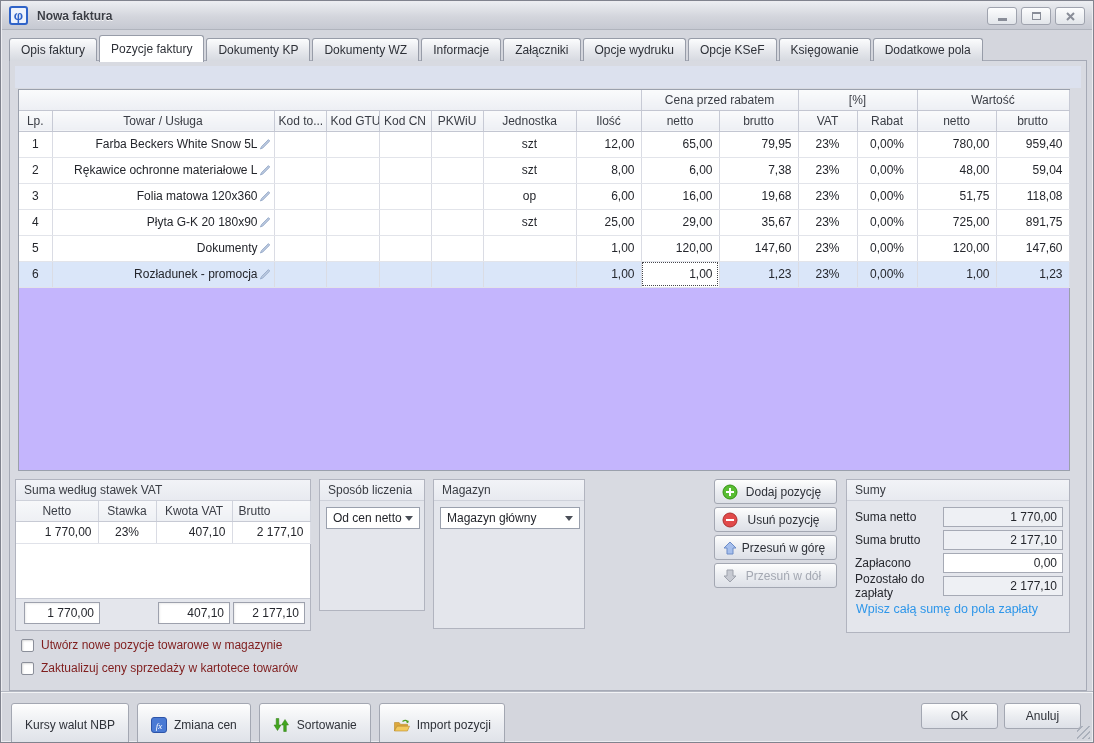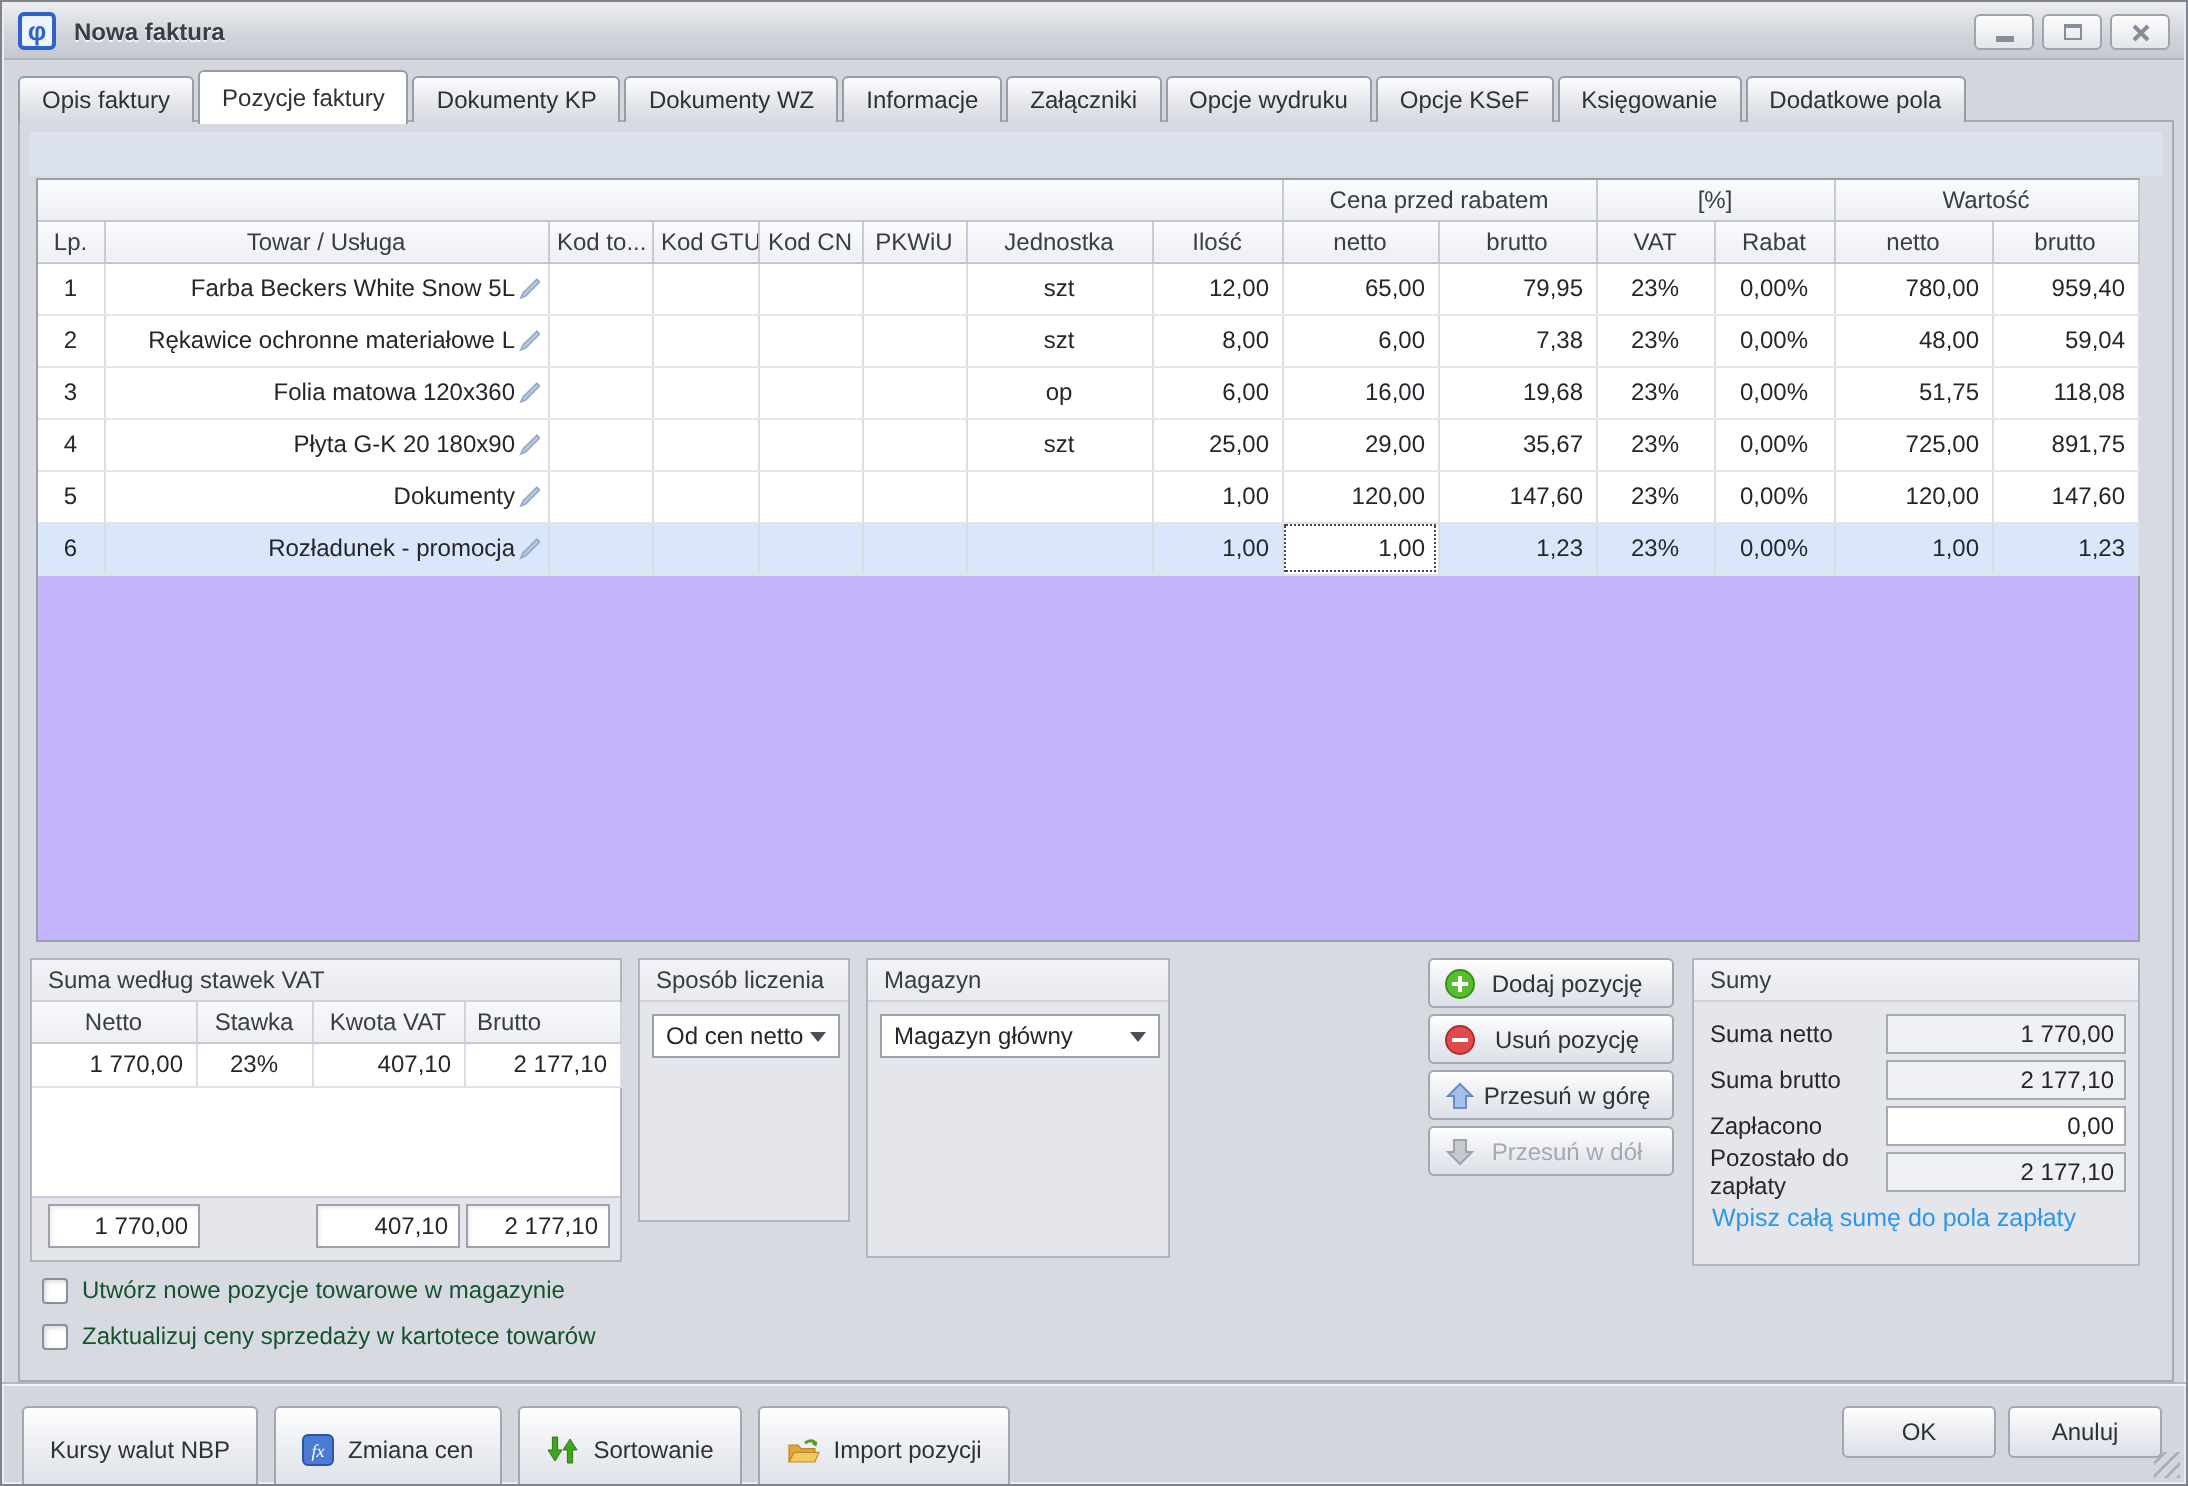--- a/index.html
+++ b/index.html
@@ -72,21 +72,21 @@
   
   .sum-rows { position:absolute; left:0; top:25px; right:0; }
   .sum-row { display:flex; align-items:center; height:23px; padding:0 6px 0 8px; }
   .sum-row .sl { flex:1; color:#26282e; }
   .field { width:120px; height:20px; line-height:18px; text-align:right; padding:0 5px;
            border:1px solid #a6aab5; background:#eef0f4; }
   .field.editable { background:#fff; }
   .link { position:absolute; left:9px; top:122px; color:var(--link,#2e96e9); cursor:pointer; font-size:12.5px; }
   
   .opts { position:absolute; left:20px; top:637px; display:flex; flex-direction:column; gap:9px; z-index:2; }
-  .opt-row { display:flex; align-items:center; gap:7px; color:#14532d; }
+  .opt-row { display:flex; align-items:center; gap:7px; color:#7f1d1d; }
   .cb { width:13px; height:13px; background:#fff; border:1px solid #8b8f9a; border-radius:2px;
         box-shadow:inset 1px 1px 2px rgba(0,0,0,.15); }
   
   .sep { position:absolute; left:0; right:0; top:690px; border-top:1px solid #b4b8c2; box-shadow:0 1px 0 rgba(255,255,255,.7); }
   .footer-left { position:absolute; left:10px; top:702px; display:flex; gap:8px; z-index:2; }
   .f-btn { height:44px; display:inline-flex; align-items:center; gap:7px; padding:0 13px;
            background:linear-gradient(#fefefe,#ebedf1 50%,#dde0e7); border:1px solid #a3a7b2; border-radius:3px;
            color:#2e3138; cursor:default; }
   .f-btn svg { display:block; }
   .ok-btn, .cancel-btn { position:absolute; top:702px; width:77px; height:26px; text-align:center;

